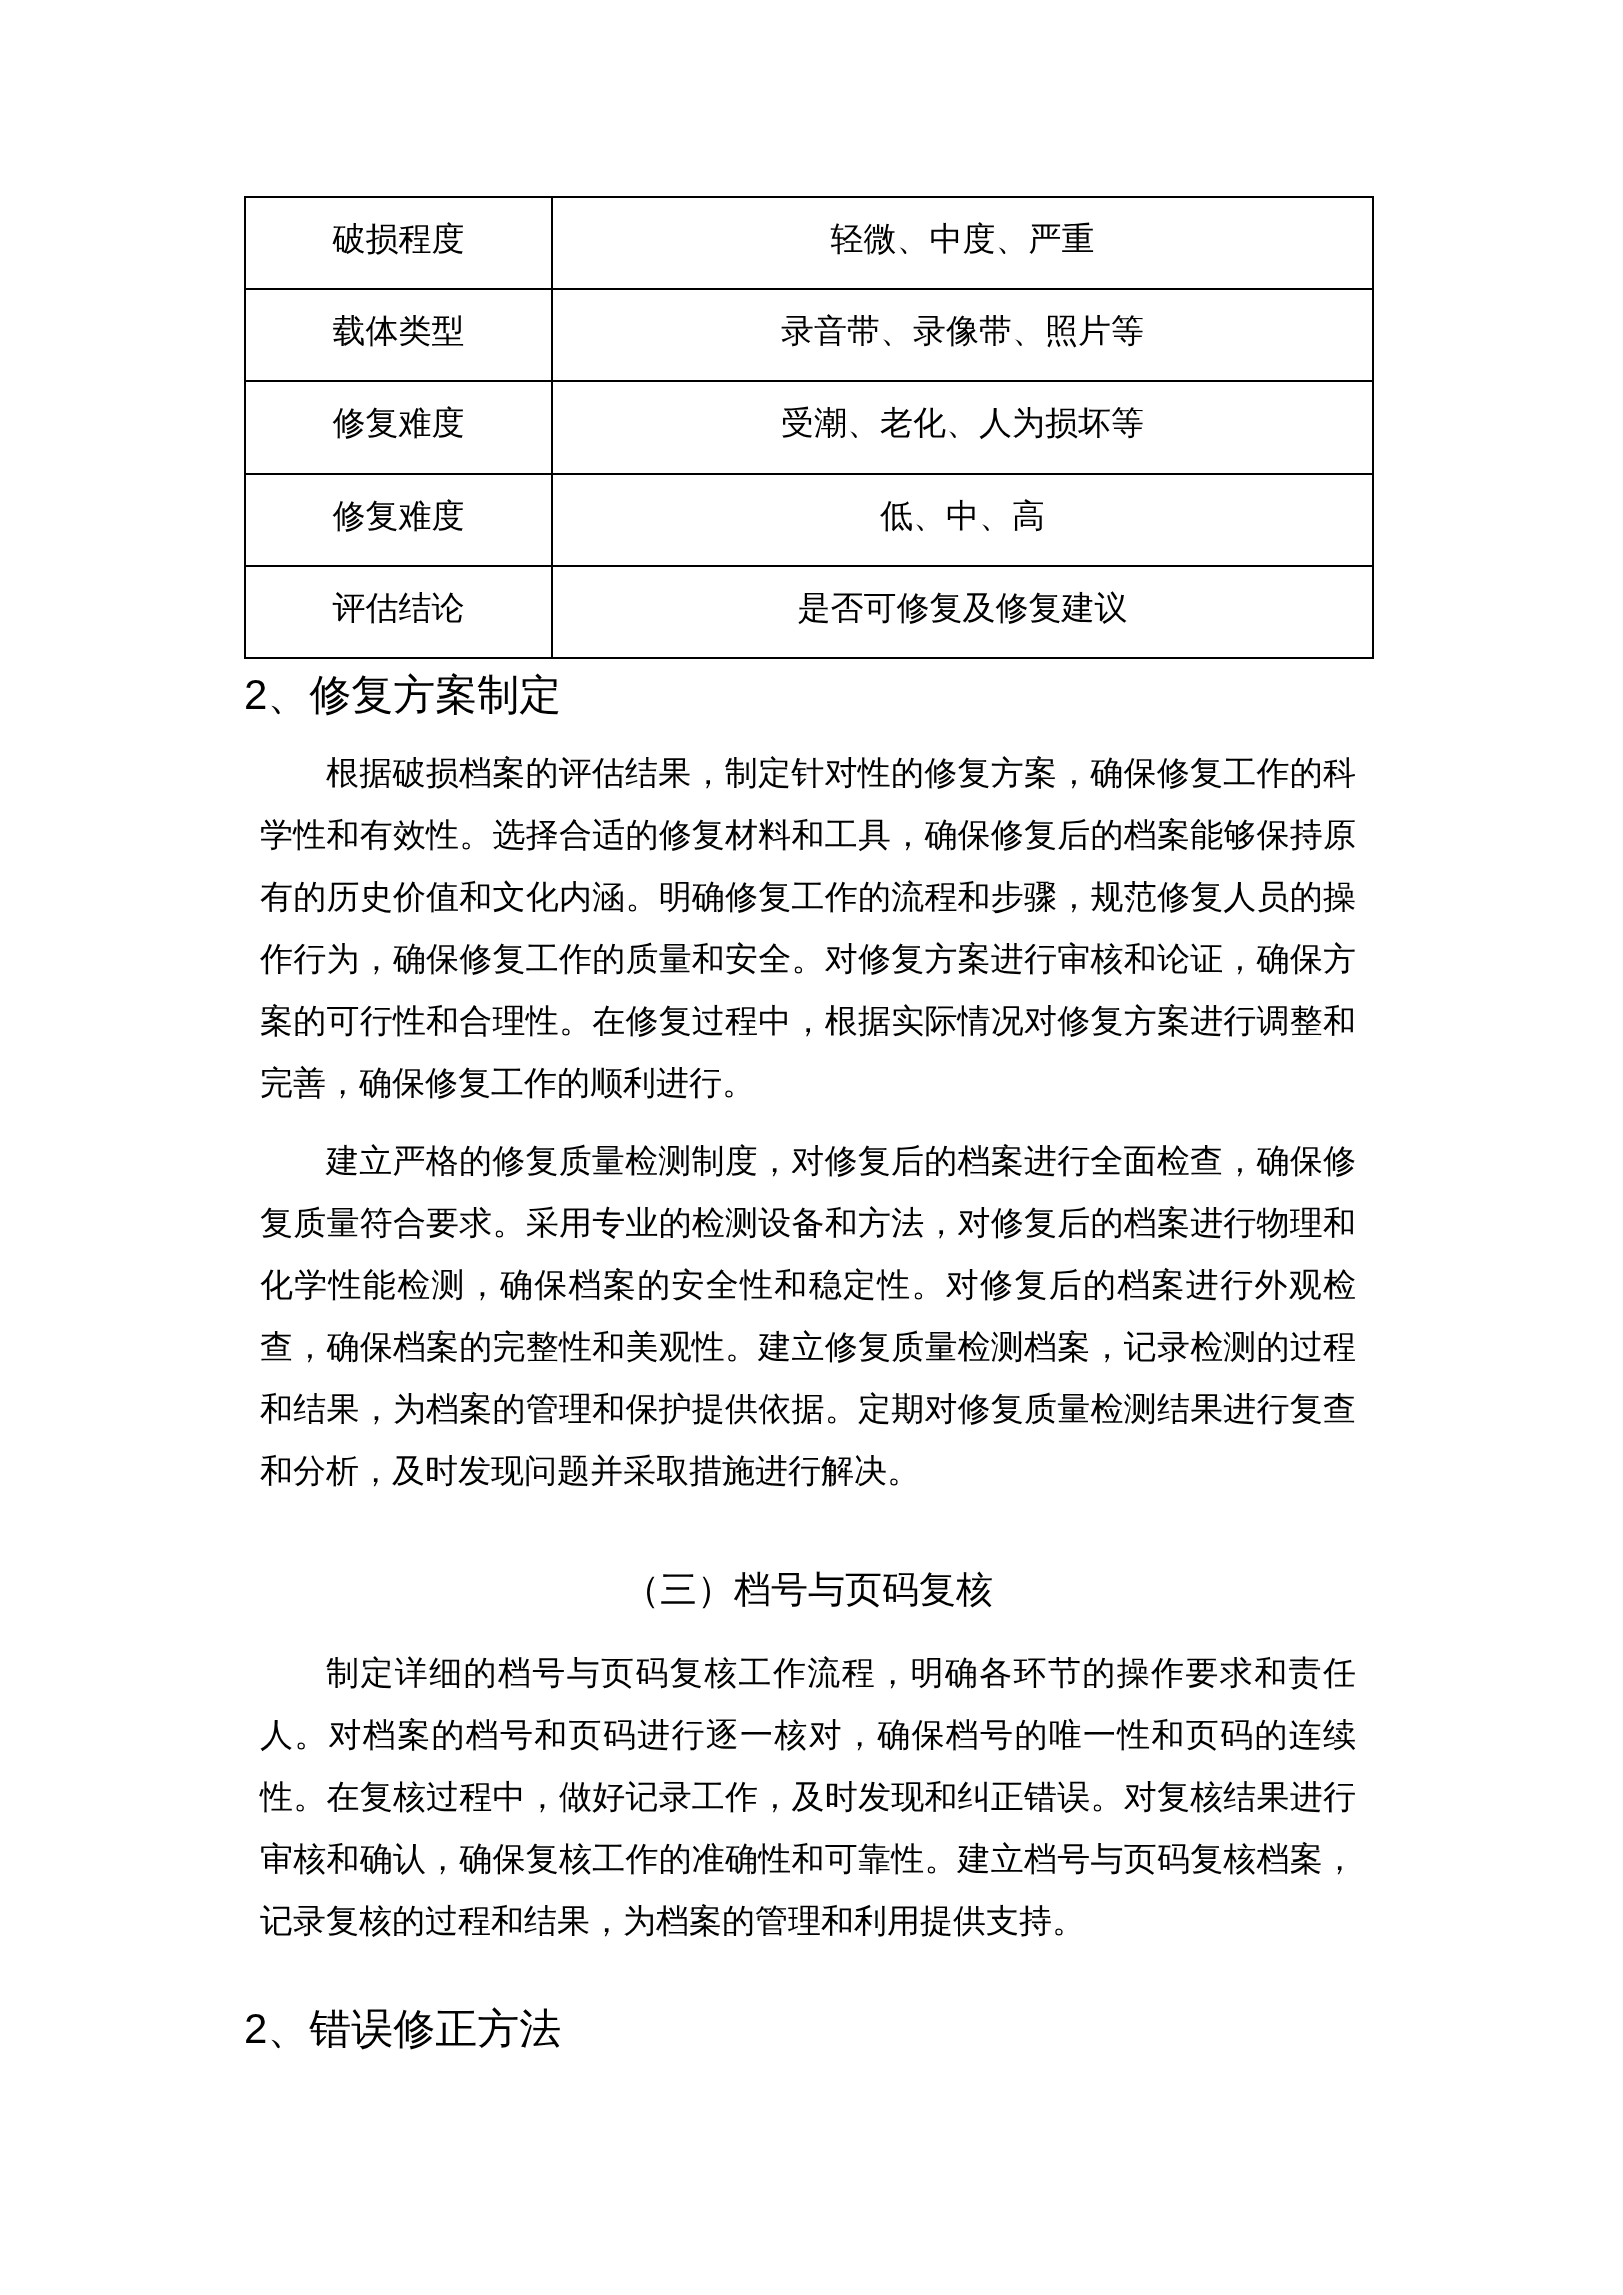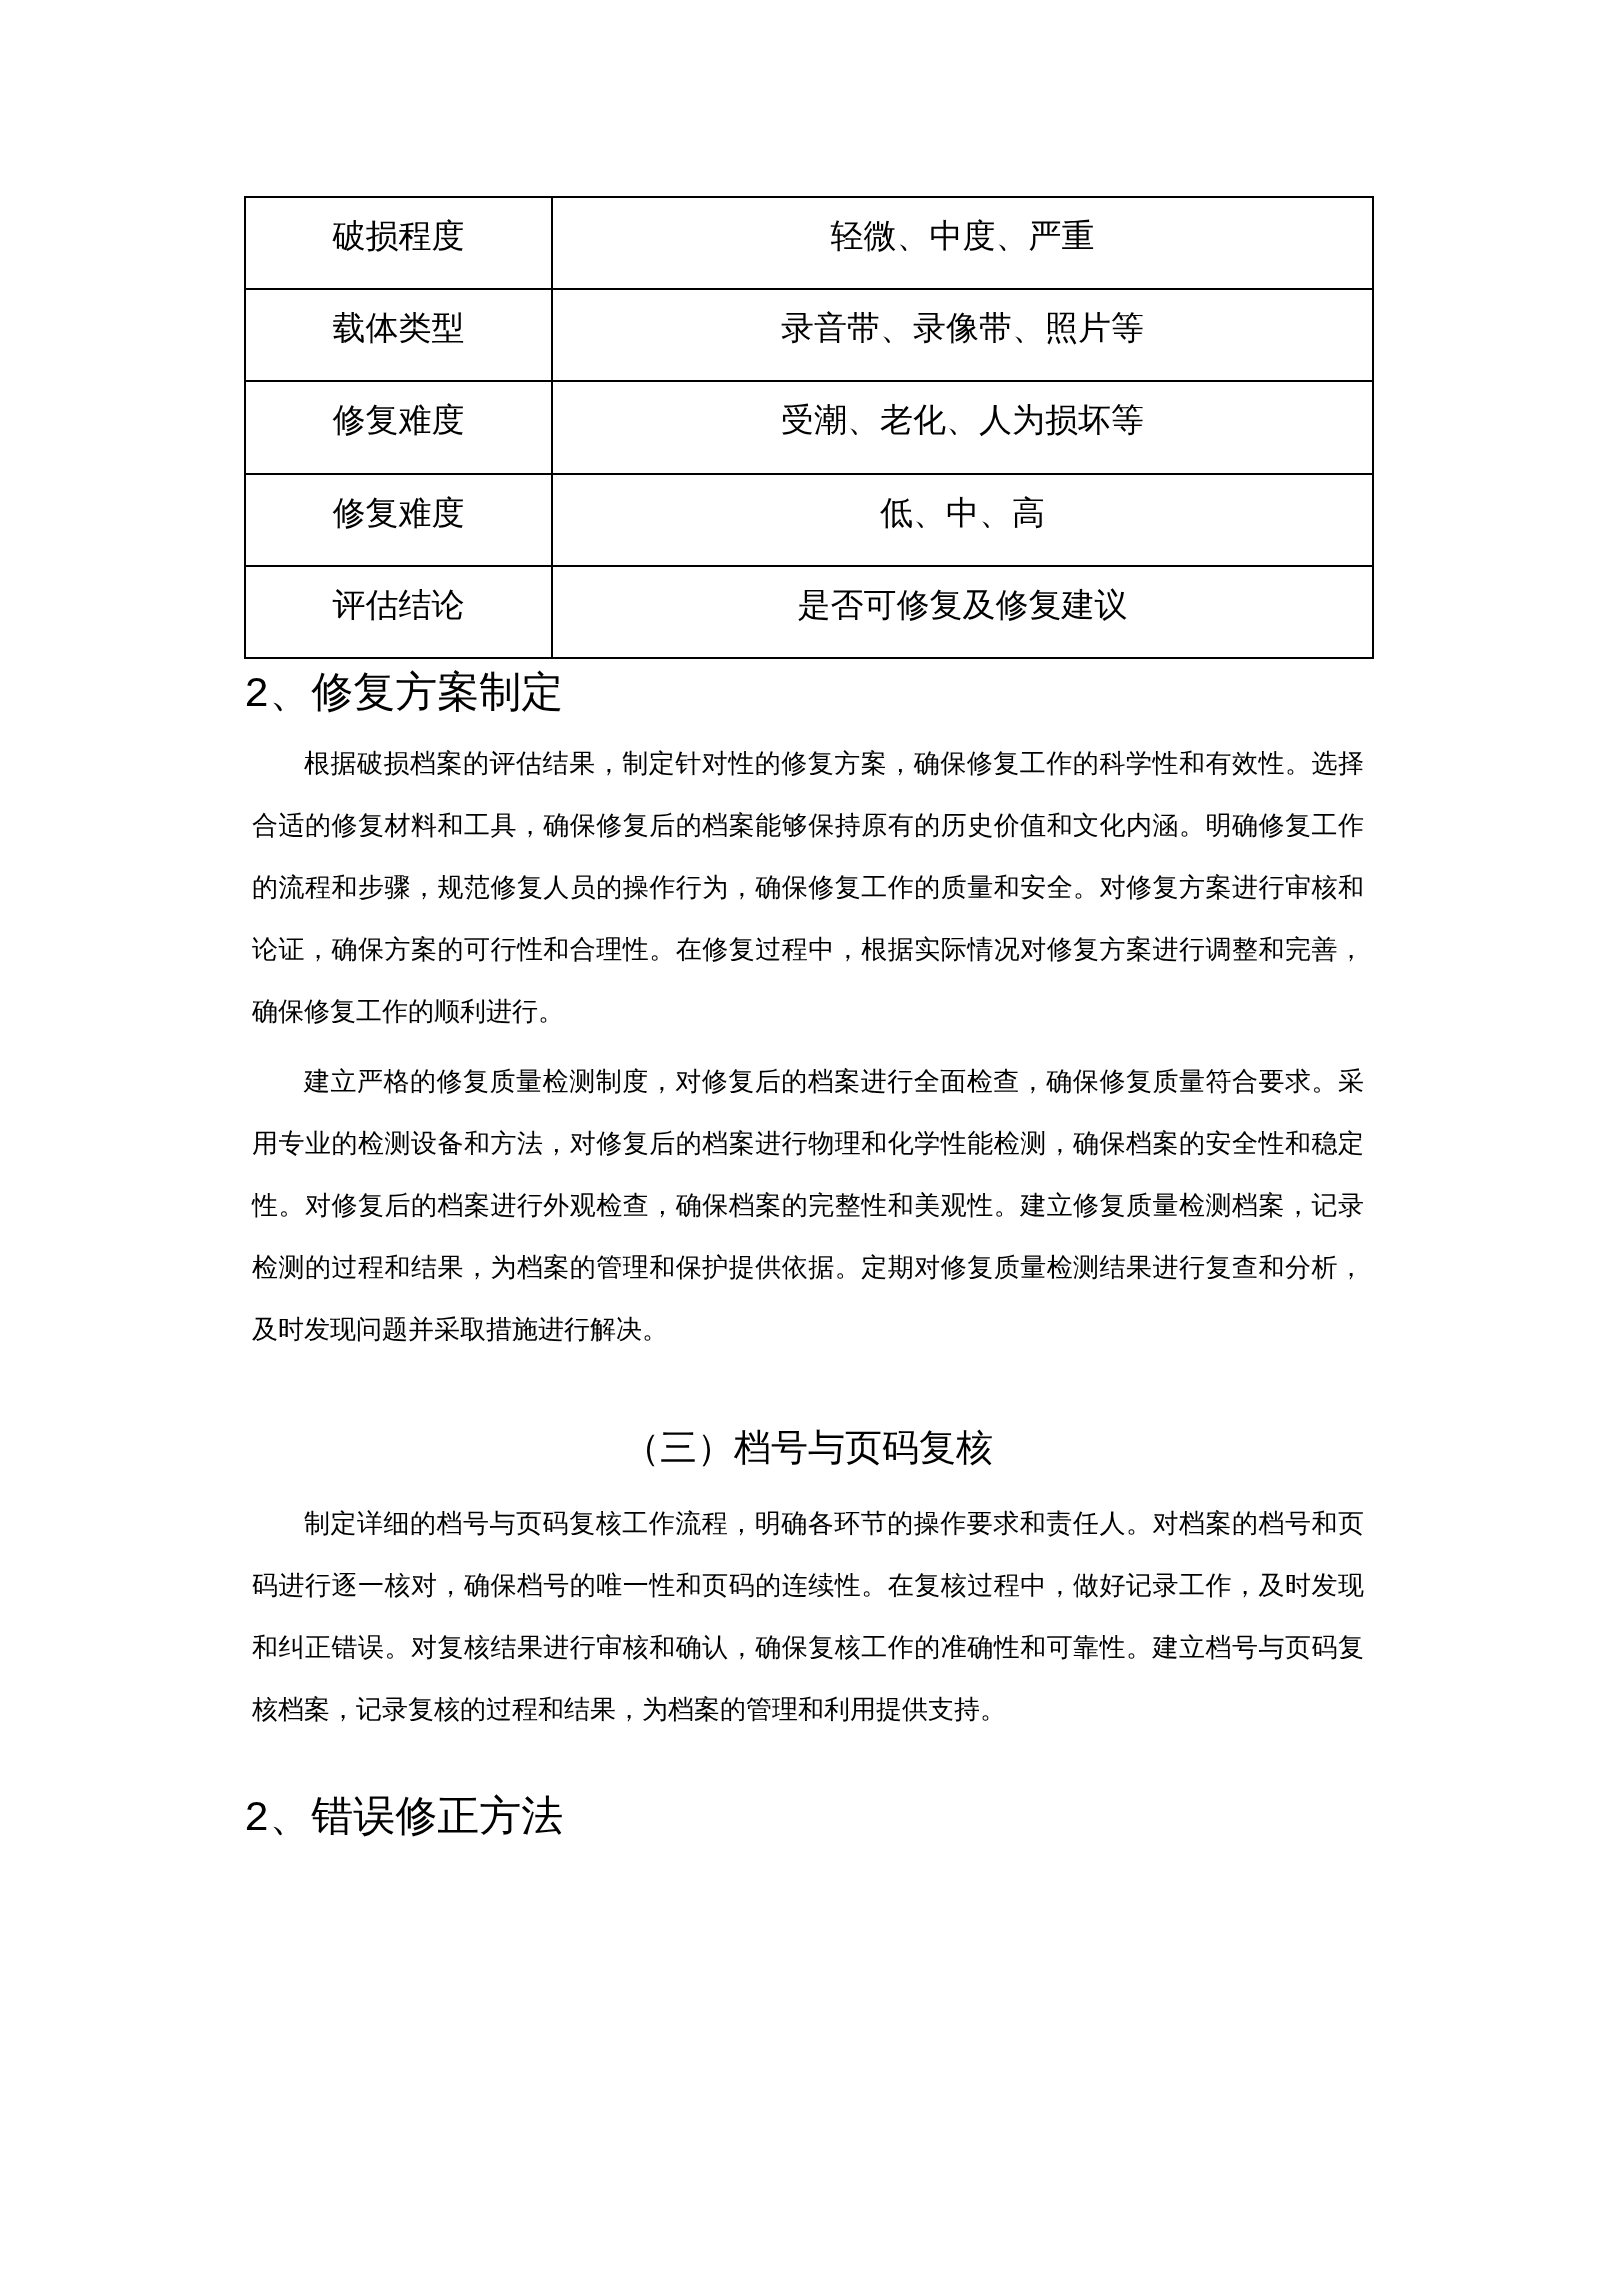--- a/index.html
+++ b/index.html
@@ -6,21 +6,21 @@
     margin: 0;
     padding: 0;
     background: #ffffff;
   }
   .page {
     position: relative;
     width: 1623px;
     height: 2295px;
     background: #ffffff;
     color: #000000;
-    font-family: Liberation Mono, monospace;
+    font-family: Liberation Sans, sans-serif;
     overflow: hidden;
   }
   .content {
     position: absolute;
     left: 244px;
     top: 196px;
     width: 1128px;
   }
   table.assess {
     border-collapse: collapse;
@@ -41,23 +41,23 @@
 
   .sec-heading {
     font-size: 42px;
     line-height: 62px;
     font-weight: normal;
     margin: 5.2px 0 0 0;
   }
   .sec-heading.gap-mid { margin-top: 19.6px; }
   .sec-heading.gap-big { margin-top: 46px; }
   .para {
-    font-size: 26px;
+    font-size: 33px;
     line-height: 62px;
-    margin: 8px;
+    margin: 16px;
     text-align: justify;
     text-indent: 2em;
   }
   .sub-heading {
     font-size: 37px;
     line-height: 72px;
     font-weight: normal;
     margin: 52px 0 0 0;
     text-align: center;
   }

